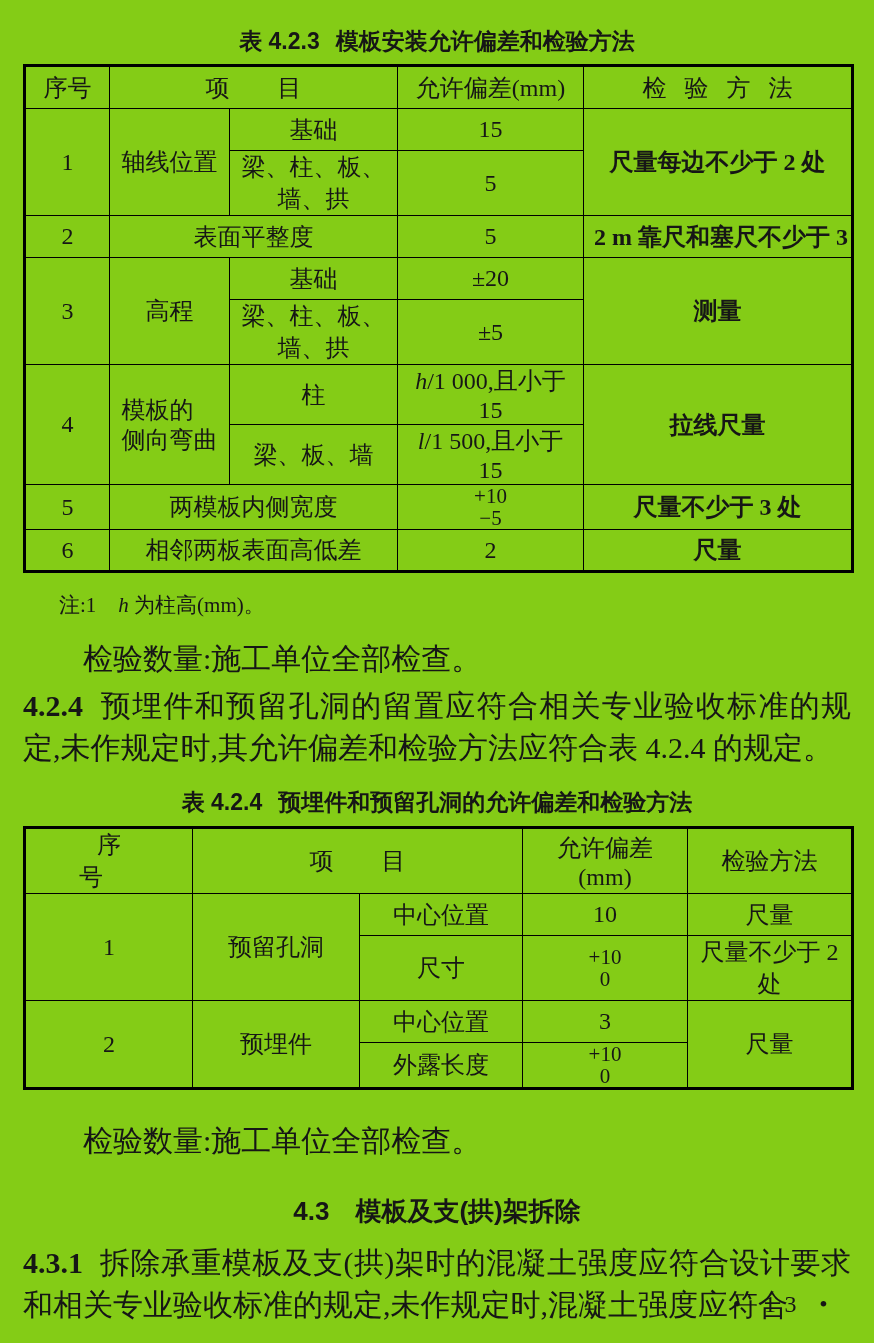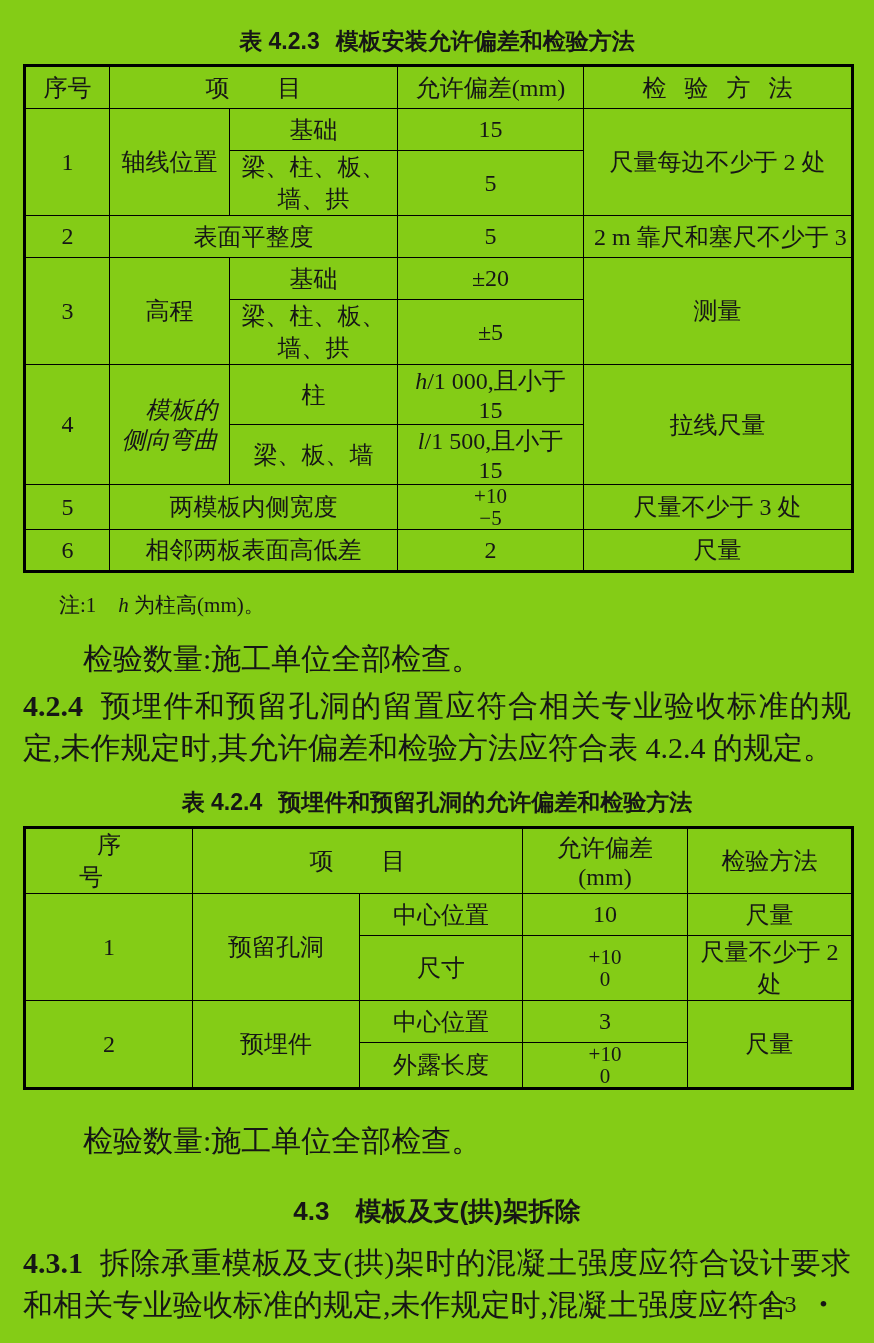--- a/index.html
+++ b/index.html
@@ -45,29 +45,29 @@
     padding: 0 10px;
     overflow: hidden;
   }
   table.spec .hdr td { height: 41px; }
   table.spec .r { height: 42px; }
   td.method {
     text-align: left;
     padding-left: 9px;
     font-size: 23px;
     white-space: nowrap;
+    font-weight: bold;
   }
   .sp20 { letter-spacing: 2.0em; text-indent: 2.0em; }
   .sp15 { letter-spacing: 1.5em; text-indent: 1.5em; }
   .sp08 { letter-spacing: 0.75em; text-indent: 0.75em; }
   .two-line-item {
     display: inline-block;
-    text-align: right;
+    text-align: left;
     line-height: 30px;
-    font-style: italic;
   }
   .stacked div {
     font-size: 21px;
     line-height: 22px;
   }
   .mathvar {
     font-family: "Liberation Serif", "DejaVu Serif", serif;
     font-style: italic;
   }
 

